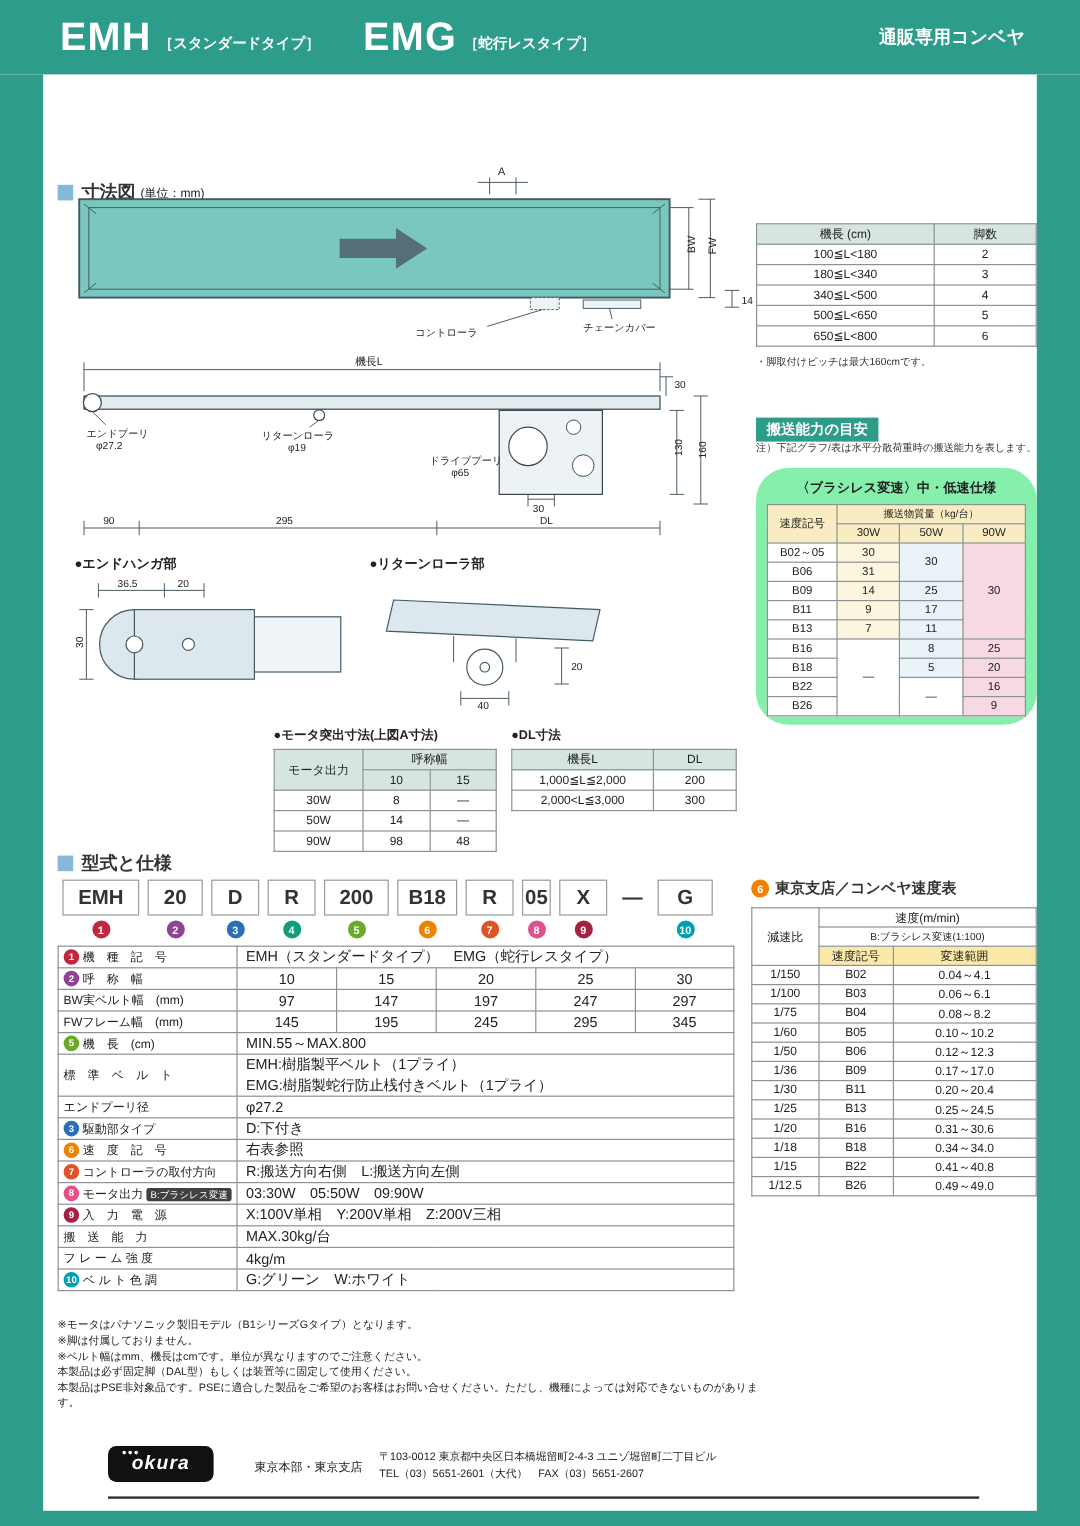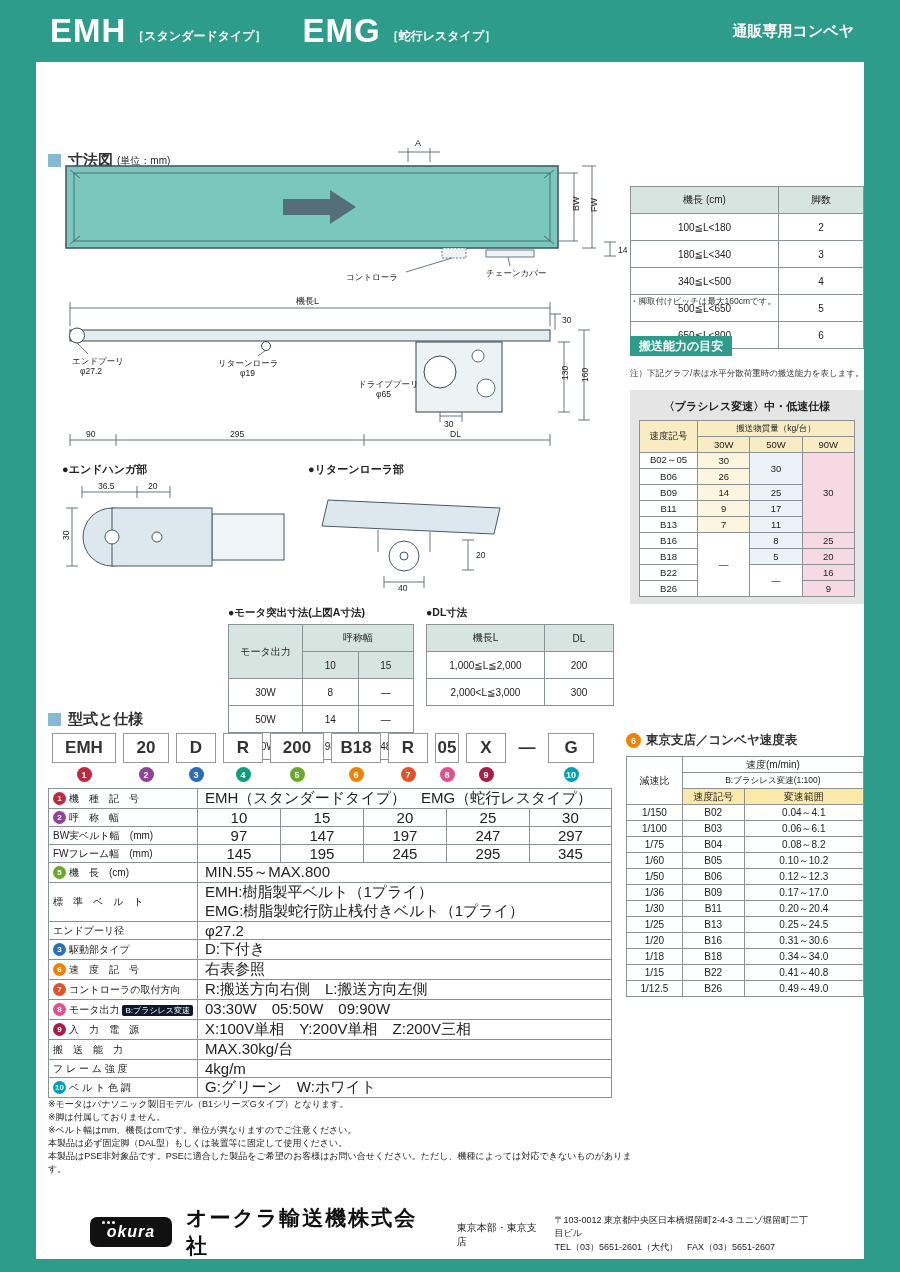--- a/index.html
+++ b/index.html
@@ -29,25 +29,25 @@
   svg.drawing { position:absolute; }
   svg text { font-size:9px; fill:#222; font-family:"Liberation Sans","DejaVu Sans",sans-serif; }
   svg .t8 { font-size:8.5px; }
   .dimline { stroke:#45555e; stroke-width:0.8; fill:none; }
   .part-title { position:absolute; font-size:11px; font-weight:bold; }
   .tbl-title { font-size:10.5px; font-weight:bold; margin-bottom:4px; }
   .tbl-block { position:absolute; }
 
   table { border-collapse:collapse; background:#fff; }
   .dtable { width:100%; }
-  .dtable th, .dtable td { border:1px solid #8a9296; font-size:10px; text-align:center; height:27px; padding:0 3px; font-weight:normal; }
+  .dtable th, .dtable td { border:1px solid #8a9296; font-size:10px; text-align:center; height:17px; padding:0 3px; font-weight:normal; }
   .dtable th { background:#D7E5E0; }
   .small-note { position:absolute; font-size:8.5px; color:#333; }
 
-  .cap-panel { position:absolute; background:#e5e5e5; padding:7px 9px; }
+  .cap-panel { position:absolute; background:#86efac; padding:7px 9px;border-radius:27px; }
   .cap-caption { text-align:center; font-size:11px; font-weight:bold; margin:2px 0 6px; }
   .cap-table { width:100%; }
   .cap-table th, .cap-table td { border:1px solid #8a9296; font-size:9.5px; text-align:center; height:16px; background:#fff; font-weight:normal; }
   .cap-table th { background:#F9ECC2; }
   .cap-table .mass { font-size:8.5px; }
   .cap-table td.y { background:#FDF6DF; }
   .cap-table td.b { background:#E9F3F8; }
   .cap-table td.p { background:#F7D9E3; }
 
   .sp-block { position:absolute; left:626px; top:732px; width:238px; }
@@ -60,26 +60,26 @@
   .code-row { position:absolute; display:flex; gap:7px; align-items:flex-start; }
   .code-part { display:flex; flex-direction:column; align-items:center; }
   .code-box { border:1.5px solid #999; height:30px; display:flex; align-items:center; justify-content:center;
               font-size:17px; font-weight:bold; color:#333; background:#fff; }
   .code-box.nobox { border:none; }
   .cnum { display:inline-flex; align-items:center; justify-content:center; width:15px; height:15px;
           border-radius:50%; color:#fff; font-size:9px; font-weight:bold; margin-top:4px; flex:0 0 auto; }
   .cnum.sm { width:13px; height:13px; font-size:8px; margin:0 3px 0 0; vertical-align:middle; }
 
   .spec-table { position:absolute; left:48px; top:788px; width:564px; }
-  .spec-table th, .spec-table td { border:1px solid #8a9296; font-size:15px; height:18px; }
+  .spec-table th, .spec-table td { border:1px solid #8a9296; font-size:12px; height:18px; }
   .spec-table td.lbl { text-align:left; padding:0 4px; font-size:10px; white-space:nowrap; }
   .spec-table td.val { text-align:left; padding:0 7px; }
   .spec-table td.vc  { text-align:center; }
   .spec-table tr.tall td { height:32px; }
-  .badge { background:#0f172a; color:#fff; font-size:8px; padding:1px 3px; border-radius:2px; margin-left:3px; }
+  .badge { background:#404040; color:#fff; font-size:8px; padding:1px 3px; border-radius:2px; margin-left:3px; }
 
   .notes { position:absolute; left:48px; top:1098px; width:600px; font-size:9px; line-height:1.45; color:#222; }
 
   .footer { position:absolute; left:90px; top:1204px; width:726px; display:flex; align-items:center;
             gap:14px; border-bottom:2px solid #333; padding-bottom:12px; }
   .logo { position:relative; width:88px; height:30px; background:#111; border-radius:7px; color:#fff;
           display:flex; align-items:center; justify-content:center; font-weight:bold; font-style:italic;
           font-size:16px; letter-spacing:1px; }
   .logo-dots { position:absolute; top:4px; left:12px; width:3px; height:3px; background:#fff; border-radius:50%;
                box-shadow:5px 0 0 #fff, 10px 0 0 #fff; }
@@ -317,21 +317,21 @@
           <td>5</td>
         </tr>
     <tr>
           <td>650≦L&lt;800</td>
           <td>6</td>
         </tr>
   </tbody>
     </table>
   <div class="small-note" style="left:630px; top:296px;">・脚取付けピッチは最大160cmです。</div>
 
-  <div class="green-bar" style="left:630px; top:336px;">搬送能力の目安</div>
+  <div class="green-bar" style="left:630px; top:348px;">搬送能力の目安</div>
   <div class="small-note" style="left:630px; top:368px; width:240px;">注）下記グラフ/表は水平分散荷重時の搬送能力を表します。</div>
   <div class="cap-panel" style="left:630px; top:390px; width:234px;">
     <div class="cap-caption">〈ブラシレス変速〉中・低速仕様</div>
     <table class="cap-table">
       <tbody>
           <tr>
         <th rowspan="2" style="width:58px">速度記号</th>
         <th colspan="3" class="mass">搬送物質量（kg/台）</th>
       </tr>
       <tr>
@@ -340,21 +340,21 @@
         <th>90W</th>
       </tr>
       <tr>
         <td>B02～05</td>
         <td class="y">30</td>
         <td class="b" rowspan="2">30</td>
         <td class="p" rowspan="5">30</td>
       </tr>
       <tr>
         <td>B06</td>
-        <td class="y">26</td>
+        <td class="y">31</td>
       </tr>
       <tr>
         <td>B09</td>
         <td class="y">14</td>
         <td class="b">25</td>
       </tr>
       <tr>
         <td>B11</td>
         <td class="y">9</td>
         <td class="b">17</td>
@@ -620,21 +620,20 @@
           </tr>
     </tbody>
       </table>
   </div>
 
   <div class="footer">
     <div class="logo">
       <span class="logo-dots"></span>
       <span>okura</span>
     </div>
-    <div class="company">オークラ輸送機株式会社</div>
     <div class="office">東京本部・東京支店</div>
     <div class="addr">
       <div>〒103-0012 東京都中央区日本橋堀留町2-4-3 ユニゾ堀留町二丁目ビル</div>
       <div>TEL（03）5651-2601（大代）　FAX（03）5651-2607</div>
     </div>
   </div>
 
 </div>
 
 </body></html>

